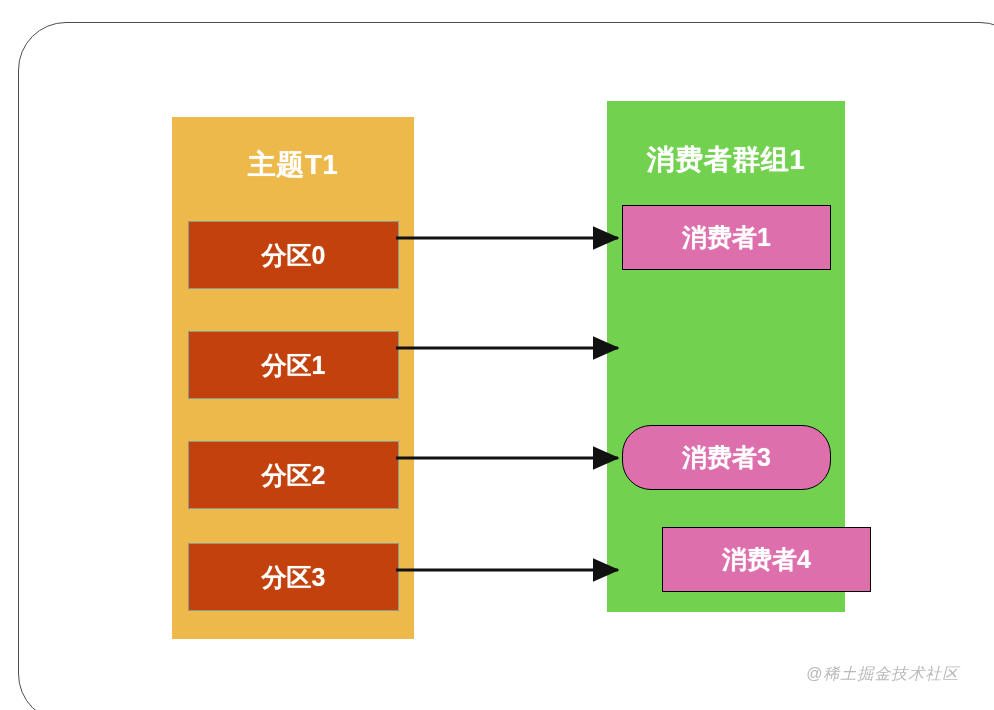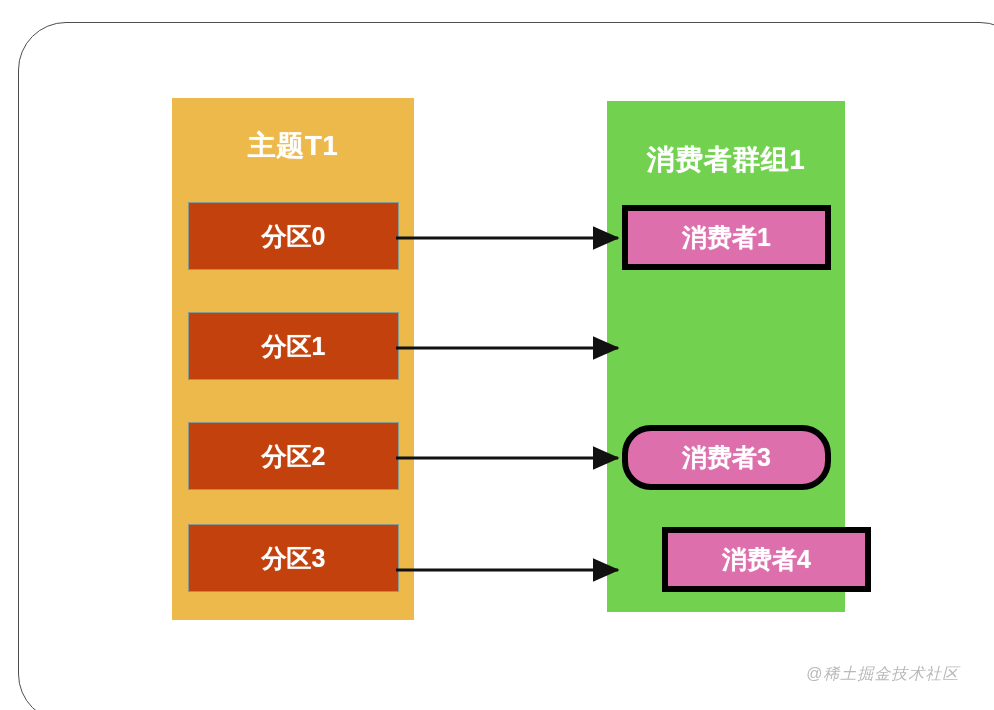--- a/index.html
+++ b/index.html
@@ -30,21 +30,21 @@
     border: 1.6px solid #4d4d4d;
     border-radius: 48px;
     box-sizing: border-box;
     background: transparent;
   }
 
   
   .topic-panel {
     position: absolute;
     left: 172px;
-    top: 98px;
+    top: 117px;
     width: 242px;
     height: 522px;
     background: #EDB94A;
     box-sizing: border-box;
   }
 
   .topic-title {
     position: absolute;
     left: 0;
     top: 34px;
@@ -102,21 +102,21 @@
     line-height: 1;
     text-shadow: 0 0 1px rgba(255,255,255,0.6);
   }
 
   .consumer-box {
     position: absolute;
     left: 15px;
     width: 209px;
     height: 65px;
     background: #DD6FAC;
-    border: 6px solid #000000;
+    border: 1px solid #000000;
     box-sizing: border-box;
     display: flex;
     align-items: center;
     justify-content: center;
   }
   .consumer-label {
     color: #ffffff;
     font-size: 25px;
     font-weight: bold;
     line-height: 1;

